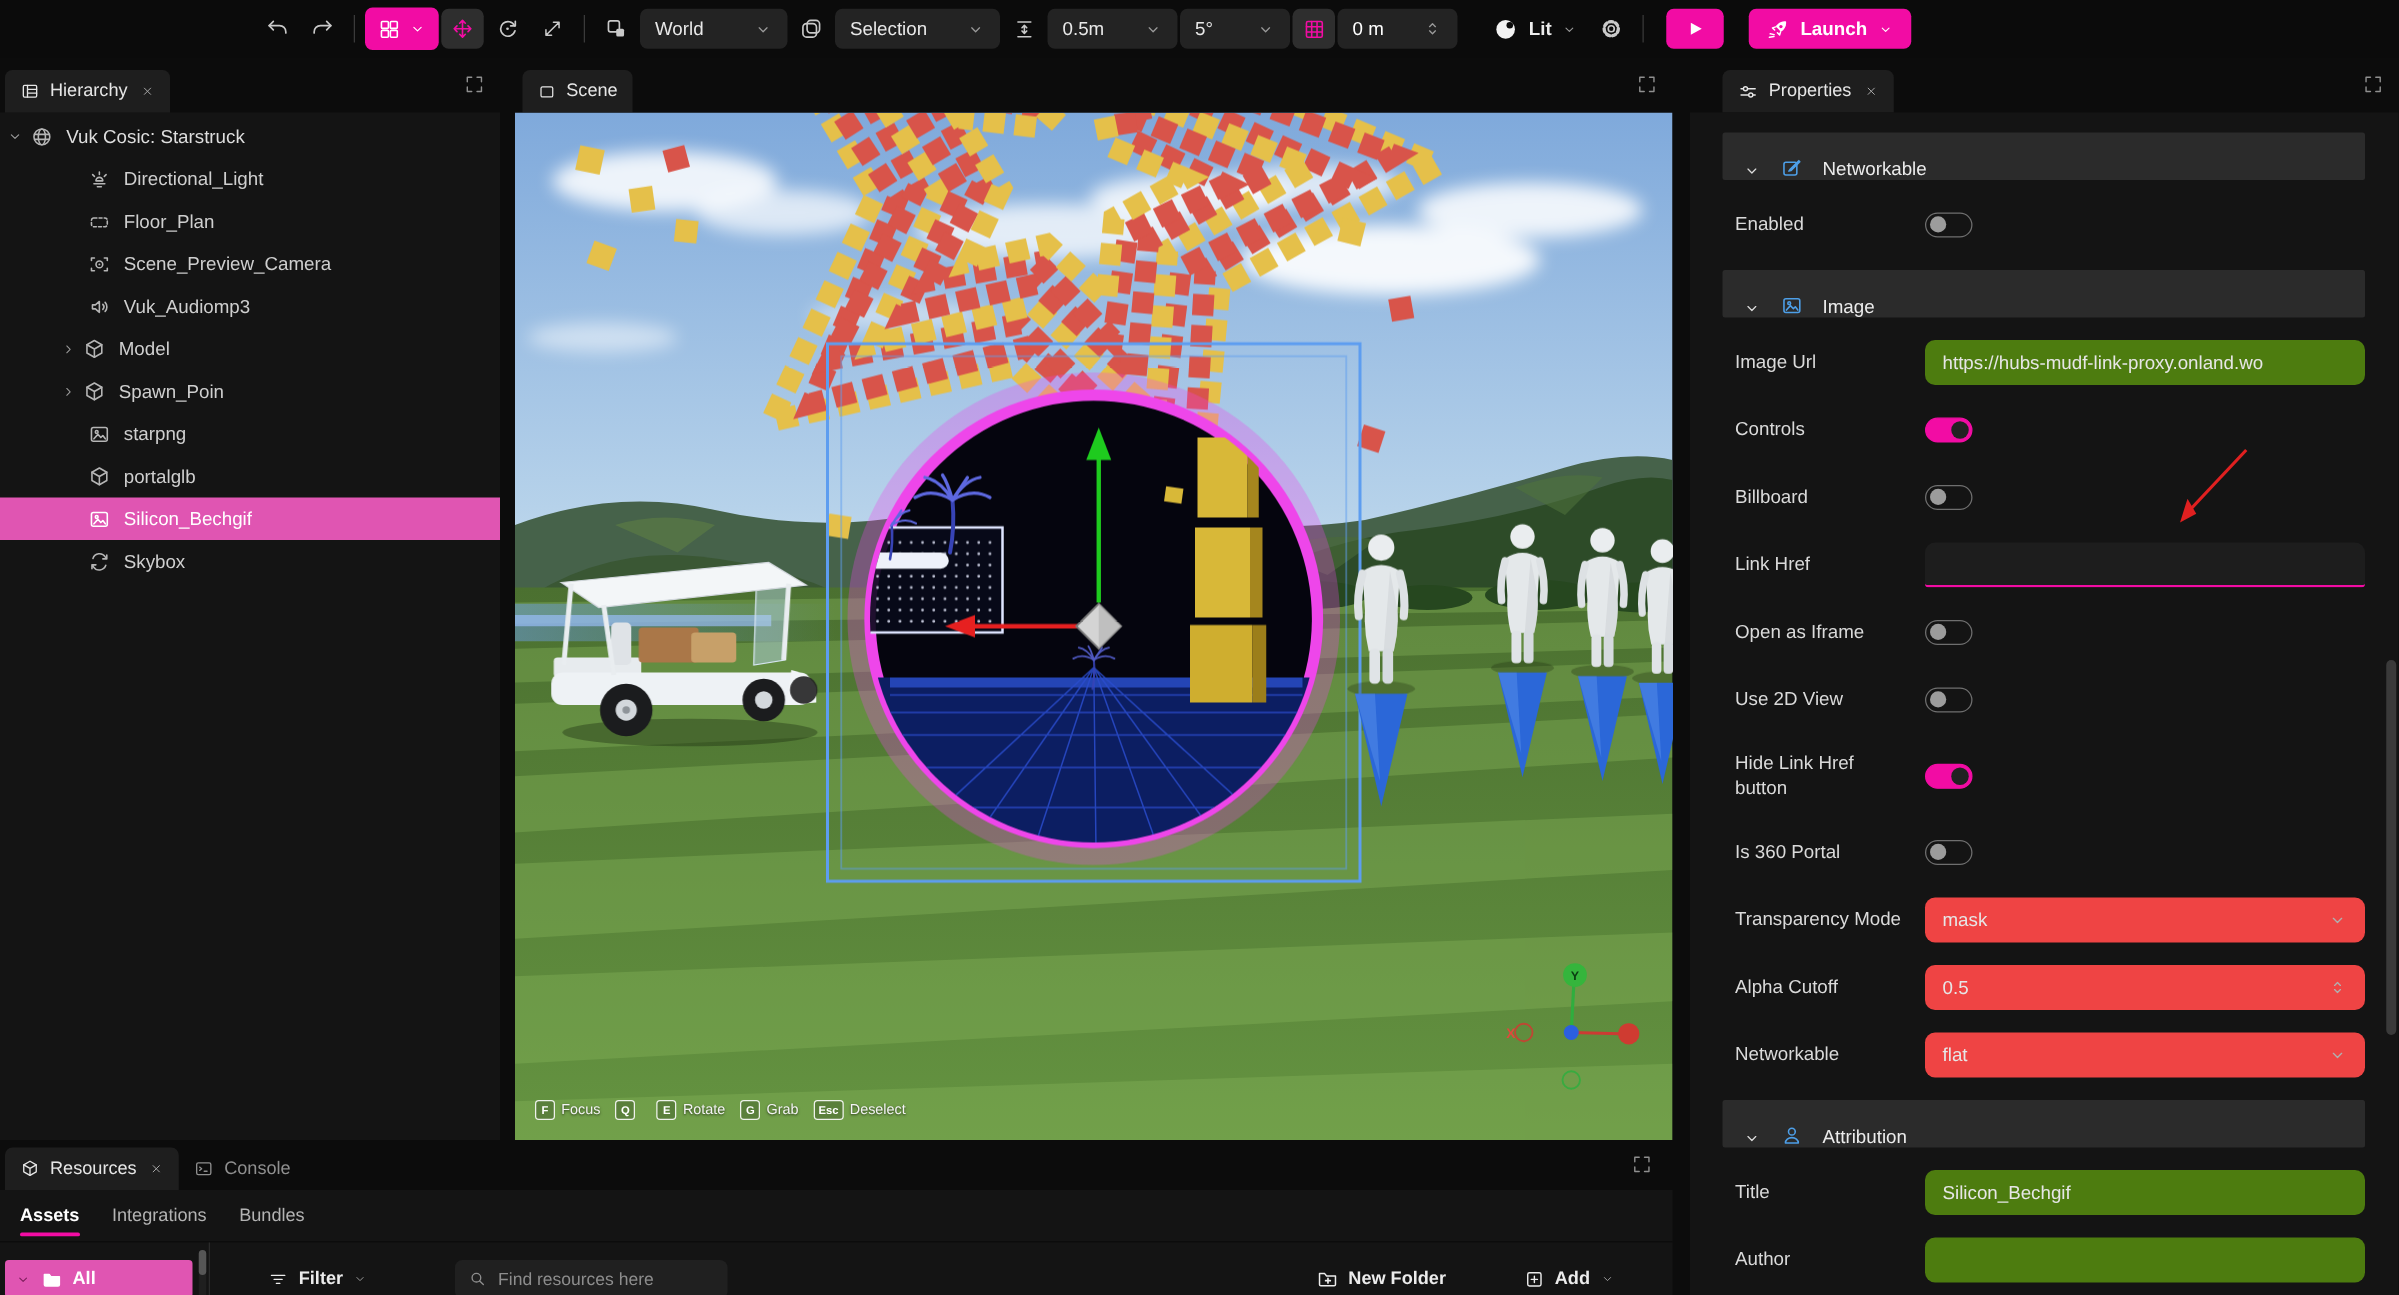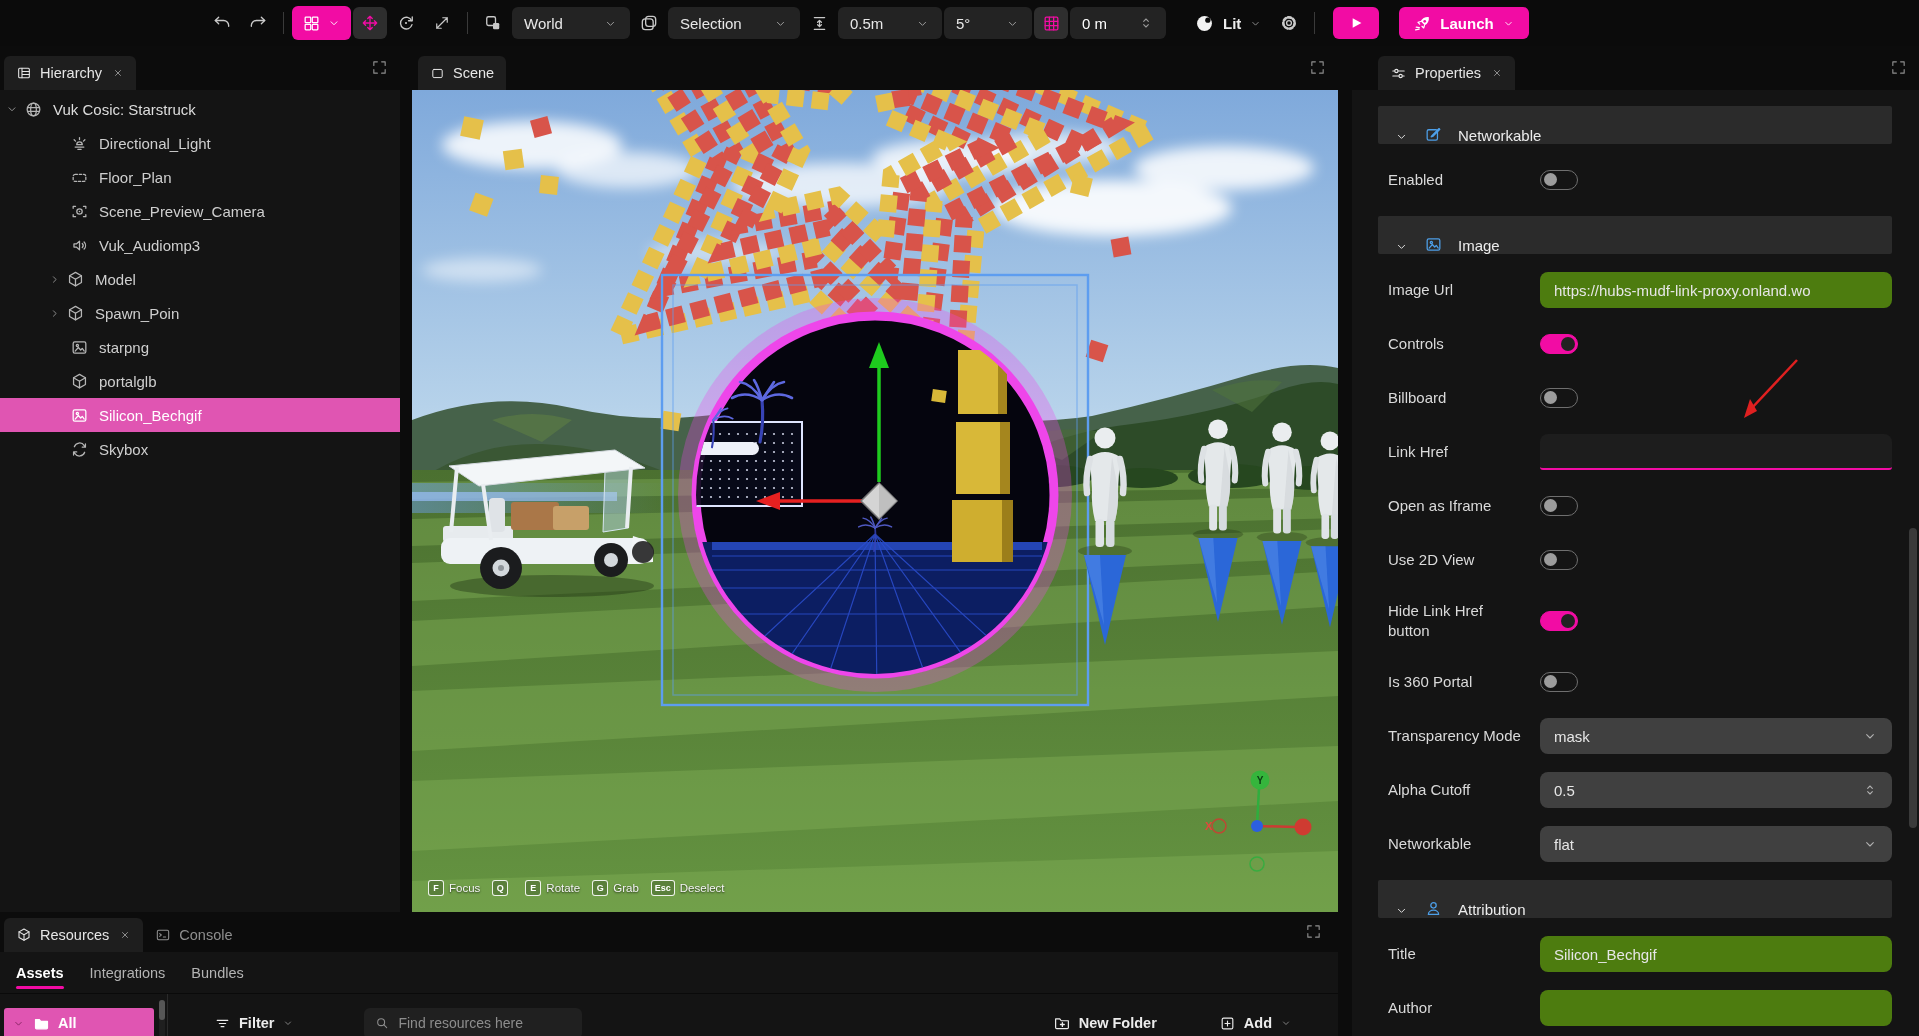--- a/index.html
+++ b/index.html
@@ -91,21 +91,21 @@
   .plabel{width:152px;flex:none;font-size:15px;color:#dadada;line-height:1.35;}
   .prow.wrap .plabel{width:152px;max-width:152px;padding-right:40px;}
   .pctrl{flex:1;display:flex;align-items:center;}
   .tg{width:38px;height:20px;border-radius:10px;border:1.5px solid #6f6f6f;position:relative;background:transparent;flex:none;}
   .tg .knob{position:absolute;top:1.5px;left:3px;width:13px;height:13px;border-radius:50%;background:#9c9c9c;}
   .tg[data-on="true"]{background:var(--accent);border-color:var(--accent);}
   .tg[data-on="true"] .knob{left:auto;right:2.5px;width:14px;height:14px;background:#222;}
   .pinput{height:36px;width:100%;background:#4d7c0f;border:none;border-radius:8px;color:#e6e6e6;
     font-size:15px;padding:0 14px;outline:none;font-family:"Liberation Sans",sans-serif;}
   .pinput.focusline{background:#1d1d1d;border-radius:8px 8px 3px 3px;border-bottom:2px solid var(--accent);}
-  .pselect,.pnumber{height:36px;width:100%;background:#404040;border-radius:8px;display:flex;align-items:center;
+  .pselect,.pnumber{height:36px;width:100%;background:#ef4444;border-radius:8px;display:flex;align-items:center;
     padding:0 14px;color:#e6e6e6;font-size:15px;}
   .pselect .chev,.pnumber .chev{margin-left:auto;color:#b0b0b0;width:16px;height:16px;}
   .rsb{position:absolute;right:2px;top:482px;width:8px;height:300px;background:#3a3a3a;border-radius:4px;}
   .anno{position:absolute;left:372px;top:300px;pointer-events:none;}
 </style>
 </head>
 <body>
 
 <svg width="0" height="0" style="position:absolute">
   <defs>

